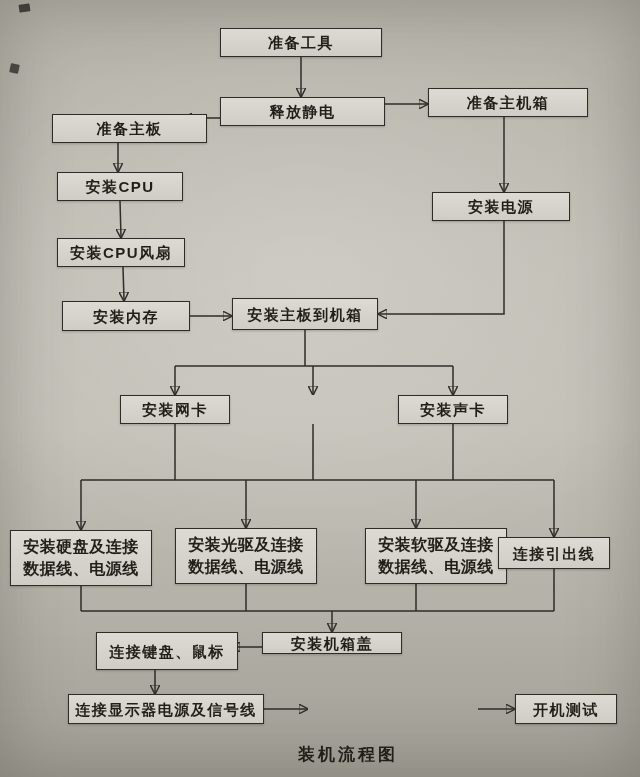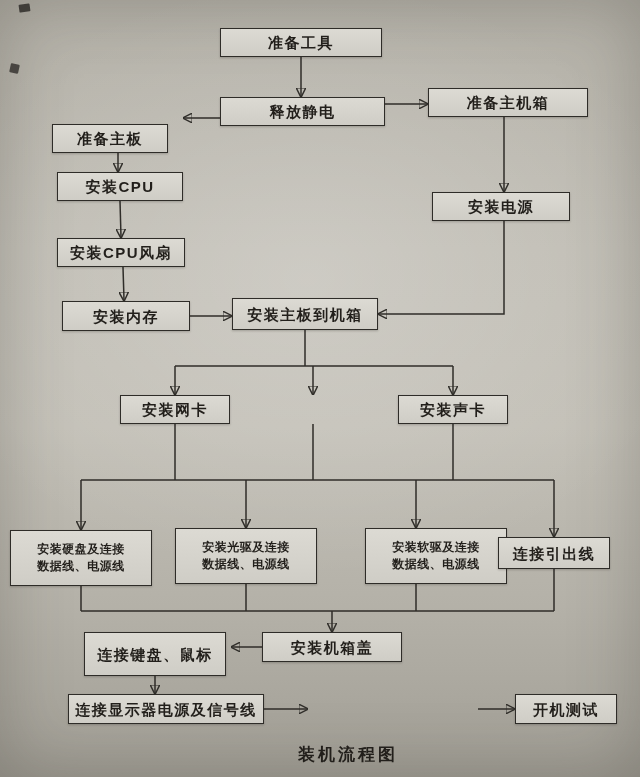--- a/index.html
+++ b/index.html
@@ -17,21 +17,21 @@
   .node {
     position:absolute; z-index:2;
     display:flex; align-items:center; justify-content:center;
     border:1.6px solid #2e2c28;
     background:linear-gradient(180deg, #dcdad3 0%, #cfcdc6 100%);
     color:#221f1b;
     font-weight:700; font-size:15px; letter-spacing:1.5px;
     text-align:left; line-height:1.4; white-space:pre-line;
     box-shadow:0 1px 2px rgba(40,36,30,0.25);
   }
-  .node.small { font-size:12px; letter-spacing:0.5px; }
+  .node.small { font-size:16px; letter-spacing:0.5px; }
   .caption {
     position:absolute; z-index:2; left:0; right:0; top:743;
     top:743px; text-align:center; padding-left:56px;
     font-size:17px; font-weight:700; letter-spacing:3px; color:#221f1b;
   }
   .mark { position:absolute; z-index:3; background:#2f2d29; border-radius:1px; }
   .mark1 { left:19px; top:4px;  width:11px; height:8px; transform:rotate(-8deg); opacity:.85; }
   .mark2 { left:10px; top:64px; width:9px;  height:9px; transform:rotate(12deg); opacity:.8; }
 </style>
 </head>
@@ -72,37 +72,37 @@
     <path marker-end="url(#arrow)" d="M332 611 L332 631"></path>
     <path marker-end="url(#arrow)" d="M262 647 L232 647"></path>
     <path marker-end="url(#arrow)" d="M155 662 L155 693"></path>
     <path marker-end="url(#arrow)" d="M264 709 L307 709"></path>
     <path marker-end="url(#arrow)" d="M478 709 L514 709"></path>
   </svg>
 
   <div class="node" style="left:220px;top:28px;width:162px;height:29px">准备工具</div>
   <div class="node" style="left:220px;top:97px;width:165px;height:29px">释放静电</div>
   <div class="node" style="left:428px;top:88px;width:160px;height:29px">准备主机箱</div>
-  <div class="node" style="left:52px;top:124px;width:116px;height:29px">准备主板</div>
+  <div class="node" style="left:52px;top:114px;width:155px;height:29px">准备主板</div>
   <div class="node" style="left:57px;top:172px;width:126px;height:29px">安装CPU</div>
   <div class="node" style="left:57px;top:238px;width:128px;height:29px">安装CPU风扇</div>
   <div class="node" style="left:62px;top:301px;width:128px;height:30px">安装内存</div>
   <div class="node" style="left:432px;top:192px;width:138px;height:29px">安装电源</div>
   <div class="node" style="left:232px;top:298px;width:146px;height:32px">安装主板到机箱</div>
   <div class="node" style="left:120px;top:395px;width:110px;height:29px">安装网卡</div>
   <div class="node" style="left:398px;top:395px;width:110px;height:29px">安装声卡</div>
   <div class="node small" style="left:10px;top:530px;width:142px;height:56px">安装硬盘及连接
 数据线、电源线</div>
   <div class="node small" style="left:175px;top:528px;width:142px;height:56px">安装光驱及连接
 数据线、电源线</div>
   <div class="node small" style="left:365px;top:528px;width:142px;height:56px">安装软驱及连接
 数据线、电源线</div>
   <div class="node" style="left:498px;top:537px;width:112px;height:32px">连接引出线</div>
-  <div class="node" style="left:84px;top:632px;width:142px;height:44px">连接键盘、鼠标</div>
-  <div class="node" style="left:262px;top:632px;width:140px;height:30px">安装机箱盖</div>
+  <div class="node" style="left:96px;top:632px;width:142px;height:38px">连接键盘、鼠标</div>
+  <div class="node" style="left:262px;top:632px;width:140px;height:22px">安装机箱盖</div>
   <div class="node" style="left:68px;top:694px;width:196px;height:30px">连接显示器电源及信号线</div>
   <div class="node" style="left:515px;top:694px;width:102px;height:30px">开机测试</div>
 
   <div class="caption">装机流程图</div>
 
   <div class="mark mark1"></div>
   <div class="mark mark2"></div>
 </div>
 
 </body></html>

